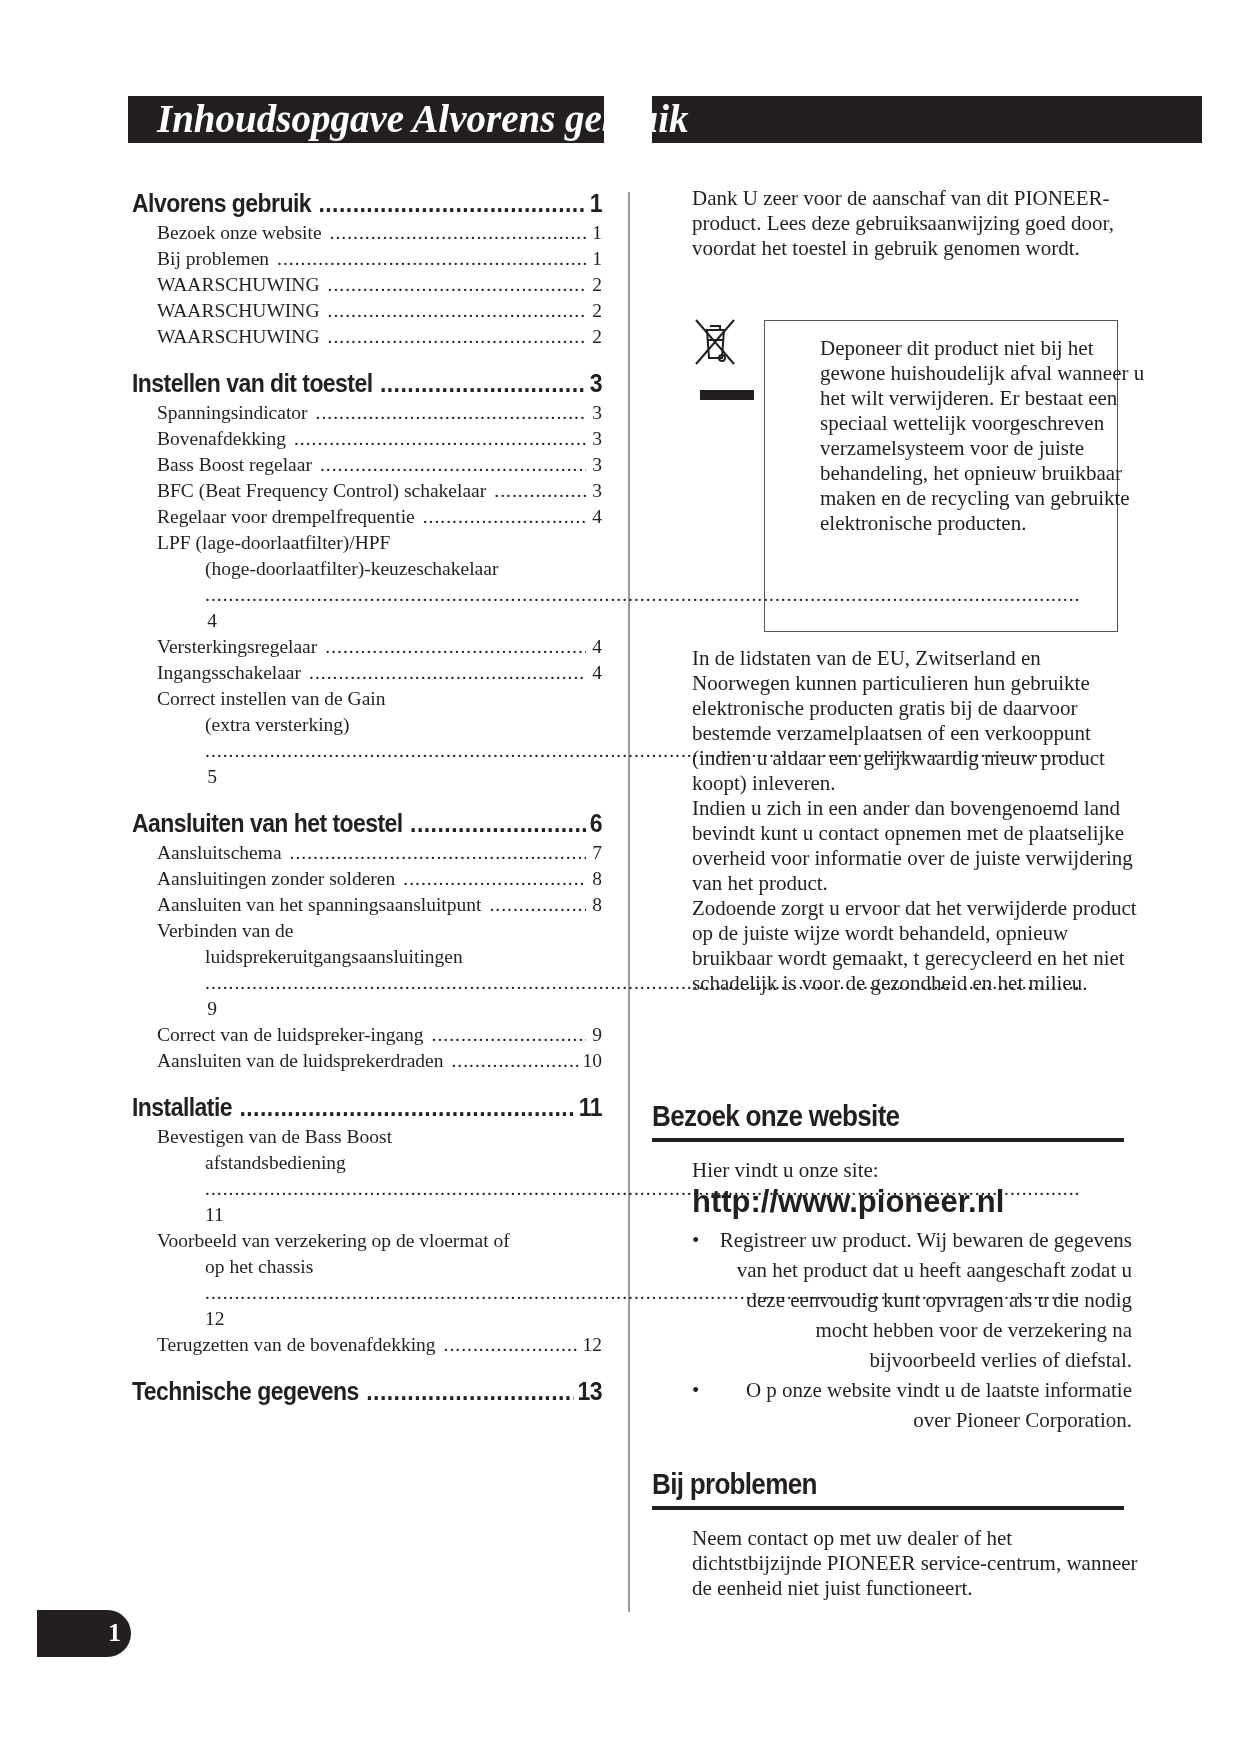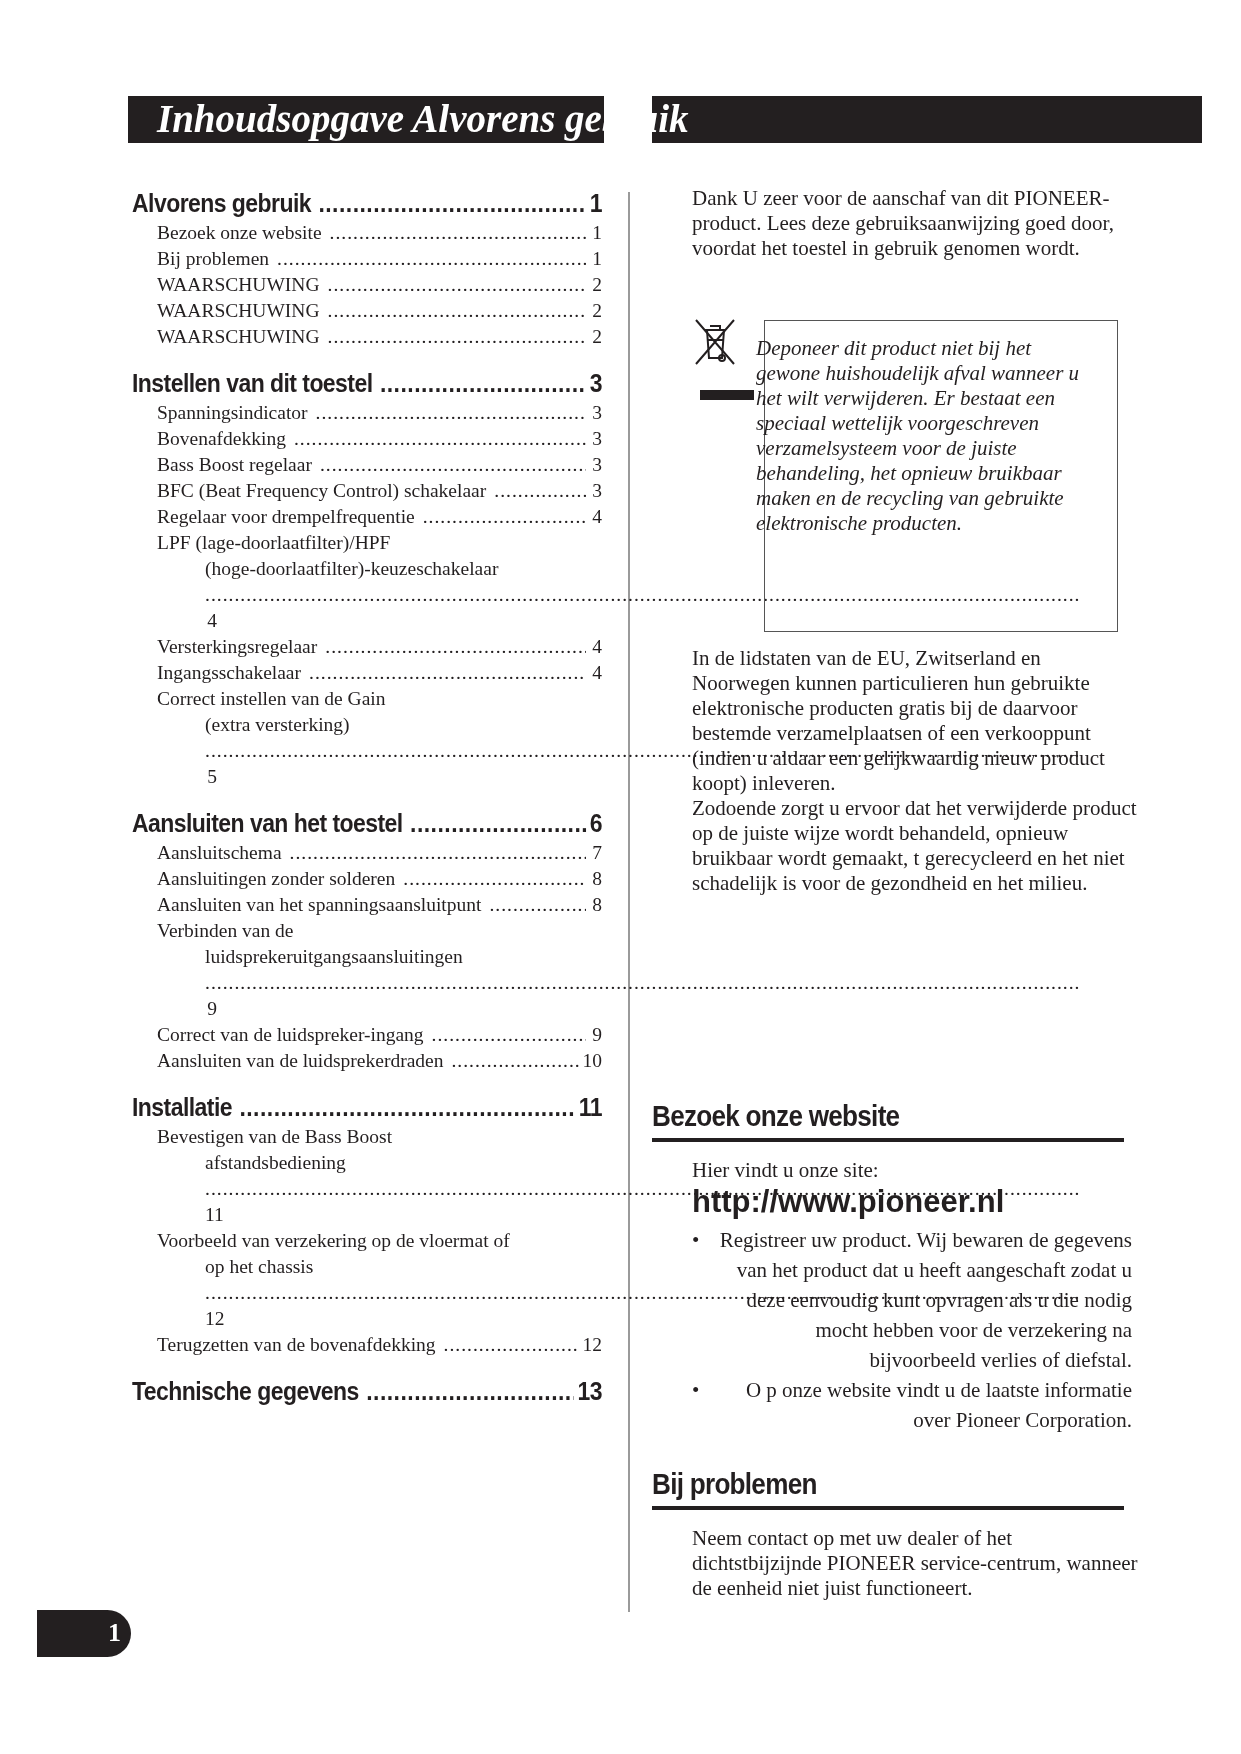--- a/index.html
+++ b/index.html
@@ -21,21 +21,21 @@
   .dots::after { content: "....................................................................................................................................................."; }
   .toc-head .dots { letter-spacing: 0.5px; font-weight: bold; }
   .pg { min-width: 12px; text-align: right; }
   .toc-label { white-space: nowrap; }
   .body-text { font-family: "Liberation Serif", serif; font-size: 21px; line-height: 25px; color: #231f20; }
   #intro { position: absolute; left: 692px; top: 186px; width: 440px; }
 
   #weee-icon { position: absolute; left: 694px; top: 318px; width: 42px; height: 50px; }
   #weee-bar { position: absolute; left: 700px; top: 390px; width: 54px; height: 10px; background: #231f20; }
   #notice-box { position: absolute; left: 764px; top: 320px; width: 354px; height: 312px; border: 1.5px solid #555; box-sizing: border-box; }
-  #notice-text { position: absolute; left: 756px; top: 336px; width: 330px; font-style: italic; }
+  #notice-text { position: absolute; left: 820px; top: 336px; width: 330px; }
 
   #eu-text { position: absolute; left: 692px; top: 646px; width: 450px; }
 
   .sec-head { position: absolute; left: 652px; width: 472px; font-family: "Liberation Sans", sans-serif; font-weight: bold; font-size: 29px; line-height: 36px; letter-spacing: -0.8px; border-bottom: 4px solid #231f20; padding-bottom: 4px; }
   .sec-head span { display: inline-block; transform: scaleX(0.9); transform-origin: left; }
   #sec-website { top: 1098px; }
   #site-intro { position: absolute; left: 692px; top: 1158px; }
   #site-url { position: absolute; left: 692px; top: 1187px; font-family: "Liberation Sans", sans-serif; font-weight: bold; font-size: 31px; line-height: 30px; }
   #bullets { position: absolute; left: 692px; top: 1225px; width: 440px; }
   .bullet { display: flex; font-family: "Liberation Serif", serif; font-size: 21px; line-height: 30px; }
@@ -236,20 +236,21 @@
     <path d="M2 2 L40 46 M40 2 L2 46"></path>
   </g>
 </svg>
 <div id="weee-bar"></div>
 
 <div id="notice-box"></div>
 <div id="notice-text" class="body-text">Deponeer dit product niet bij het gewone huishoudelijk afval wanneer u het wilt verwijderen. Er bestaat een speciaal wettelijk voorgeschreven verzamelsysteem voor de juiste behandeling, het opnieuw bruikbaar maken en de recycling van gebruikte elektronische producten.</div>
 
 <div id="eu-text">
   <div class="body-text">In de lidstaten van de EU, Zwitserland en Noorwegen kunnen particulieren hun gebruikte elektronische producten gratis bij de daarvoor bestemde verzamelplaatsen of een verkooppunt (indien u aldaar een gelijkwaardig nieuw product koopt) inleveren.</div>
+  <div class="body-text">Indien u zich in een ander dan bovengenoemd land bevindt kunt u contact opnemen met de plaatselijke overheid voor informatie over de juiste verwijdering van het product.</div>
   <div class="body-text">Zodoende zorgt u ervoor dat het verwijderde product op de juiste wijze wordt behandeld, opnieuw bruikbaar wordt gemaakt, t gerecycleerd en het niet schadelijk is voor de gezondheid en het milieu.</div>
 </div>
 
 <div id="sec-website" class="sec-head"><span>Bezoek onze website</span></div>
 <div id="site-intro" class="body-text">Hier vindt u onze site:</div>
 <div id="site-url">http://www.pioneer.nl</div>
 <div id="bullets">
   <div class="bullet">
     <span class="mark">•</span>
     <span class="btxt">Registreer uw product. Wij bewaren de gegevens van het product dat u heeft aangeschaft zodat u deze eenvoudig kunt opvragen als u die nodig mocht hebben voor de verzekering na bijvoorbeeld verlies of diefstal.</span>

